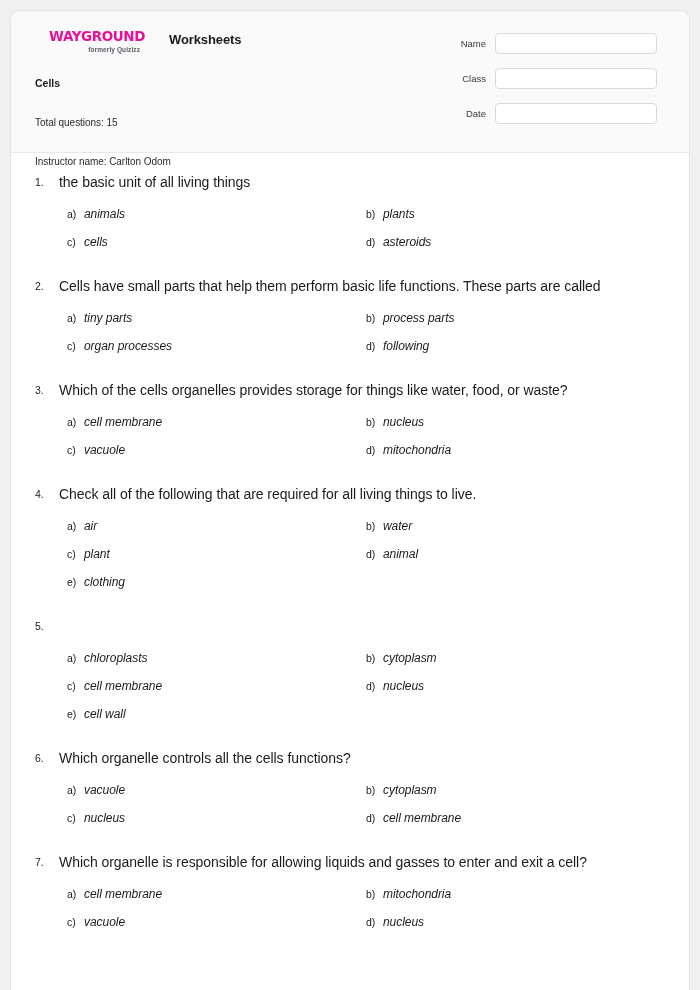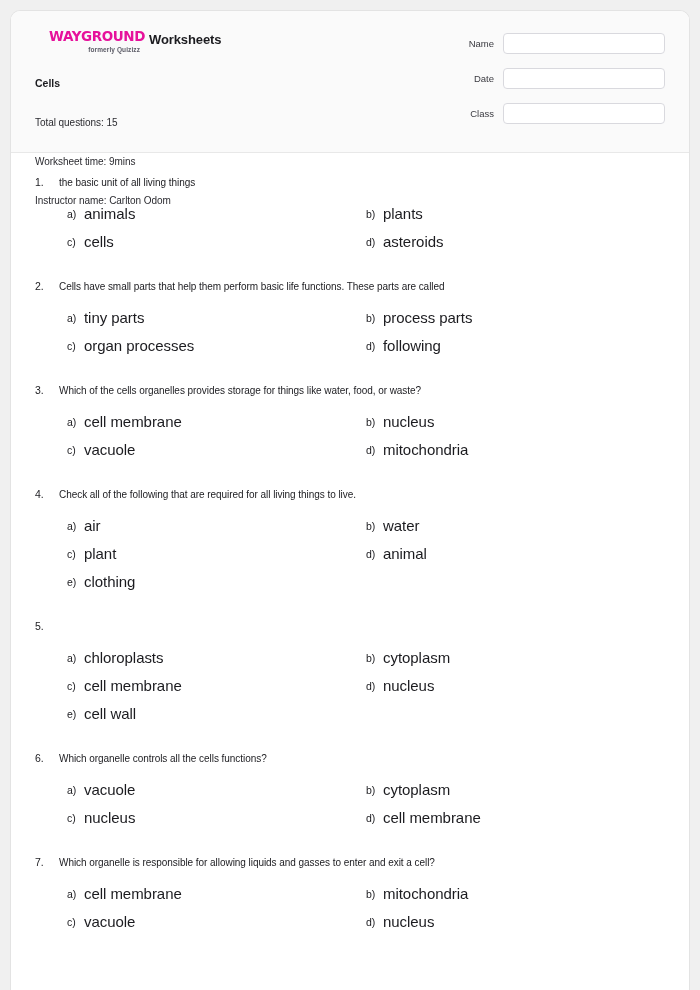--- a/index.html
+++ b/index.html
@@ -83,21 +83,21 @@
     letter-spacing: 0.1px;
     margin-top: 2px;
     padding-right: 1px;
     font-weight: bold;
   }
 
   .worksheets-title {
     font-size: 13px;
     font-weight: bold;
     color: #1b1b1f;
-    margin-left: 8px;
+    margin-left: 28px;
     padding-top: 3px;
     letter-spacing: -0.1px;
   }
 
   .meta-block {
     margin-top: 18px;
   }
 
   .meta-title {
     font-size: 10.5px;
@@ -111,21 +111,21 @@
     color: #2b2b30;
     margin-bottom: 8px;
     letter-spacing: -0.05px;
     margin-top: 28px;
   }
 
   
   .fields {
     position: absolute;
     top: 22px;
-    right: 24px;
+    right: 32px;
     width: 200px;
   }
 
   .field-row {
     display: flex;
     align-items: center;
     justify-content: flex-end;
     margin-bottom: 14px;
   }
 
@@ -167,21 +167,21 @@
 
   .q-num {
     width: 24px;
     flex: 0 0 24px;
     font-size: 10.5px;
     color: #1b1b1f;
     line-height: 15px;
   }
 
   .q-text {
-    font-size: 10px;
+    font-size: 14px;
     color: #1b1b1f;
     line-height: 15px;
     letter-spacing: -0.05px;
   }
 
   .options {
     display: flex;
     flex-wrap: wrap;
     padding-left: 32px;
   }
@@ -196,24 +196,25 @@
   }
 
   .opt-letter {
     flex: 0 0 17px;
     font-size: 10.5px;
     color: #1b1b1f;
     line-height: 14px;
   }
 
   .opt-text {
-    font-size: 15px;
+    font-size: 12px;
     color: #1b1b1f;
     line-height: 14px;
     letter-spacing: -0.05px;
+    font-style: italic;
   }
 
   .q-gap { height: 6px; }
 </style>
 </head>
 <body>
 
 <div class="page">
   <div class="sheet">
 
@@ -232,37 +233,36 @@
           </div>
           <div class="logo-sub">formerly Quizizz</div>
         </div>
 
         <div class="worksheets-title">Worksheets</div>
       </div>
 
       <div class="meta-block">
         <div class="meta-title">Cells</div>
         <div class="meta-line">Total questions: 15</div>
-        <div class="meta-line">Worksheet time: 9mins</div>
         <div class="meta-line">Instructor name: Carlton Odom</div>
       </div>
 
       <div class="fields">
         <div class="field-row">
           <span class="field-label">Name</span>
           <input class="field-input" type="text" value="" style="">
         </div>
         <div class="field-row">
+          <span class="field-label">Class</span>
+          <input class="field-input" type="text" value="" style="">
+        </div>
+        <div class="field-row">
           <span class="field-label">Date</span>
           <input class="field-input" type="text" value="" style="">
         </div>
-        <div class="field-row">
-          <span class="field-label">Class</span>
-          <input class="field-input" type="text" value="" style="">
-        </div>
       </div>
 
     </div>
 
     <div class="sheet-body" id="question-list">
         <div class="question">
           <div class="q-head">
             <div class="q-num">1.</div>
             <div class="q-text">the basic unit of all living things</div>
           </div>

